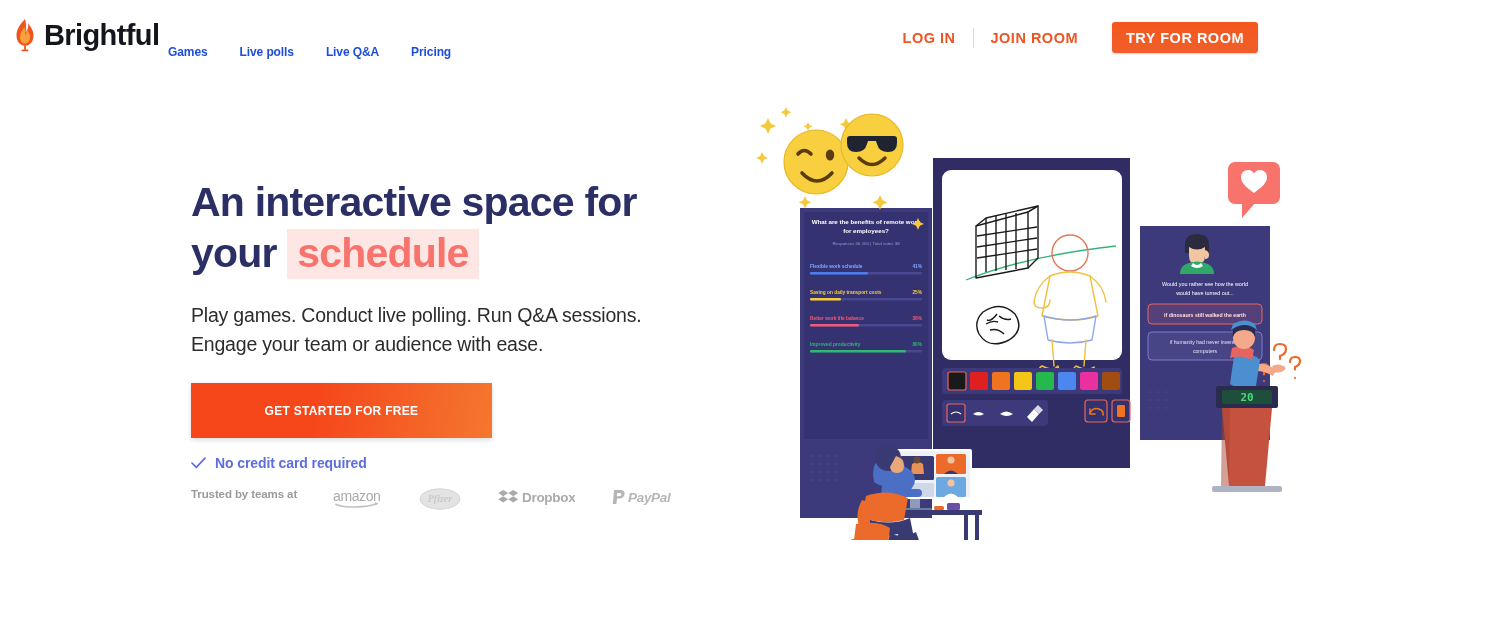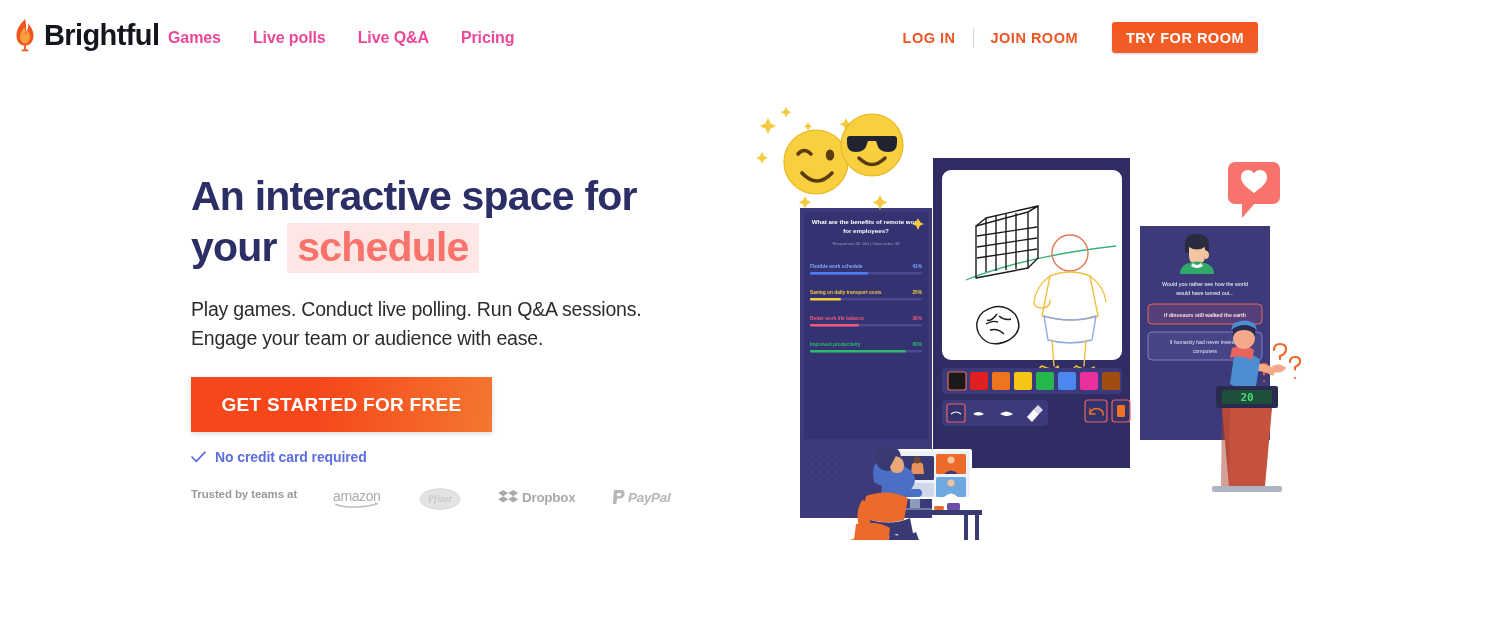--- a/index.html
+++ b/index.html
@@ -10,49 +10,49 @@
   }
   .page{position:relative;width:1495px;height:617px;background:#fff;}
 
   
   .header{position:absolute;left:0;top:0;width:1270px;height:75px;}
   .logo-wrap{position:absolute;left:12px;top:18px;display:flex;align-items:center;gap:6px;}
   .flame{width:26px;height:34px;display:block;}
   .logo-text{font-size:29px;font-weight:700;color:#14161d;letter-spacing:-0.6px;line-height:1;}
 
   .nav{position:absolute;left:168px;top:29px;display:flex;align-items:center;gap:32px;}
-  .nav a{font-size:16px;font-weight:700;color:#ec4899;text-decoration:none;letter-spacing:-0.1px;}
+  .nav a{font-size:12px;font-weight:700;color:#1d4ed8;text-decoration:none;letter-spacing:-0.1px;margin-top:16px;}
 
   .header-right{position:absolute;right:12px;top:22px;display:flex;align-items:center;gap:0px;}
   .hr-link{font-size:14.5px;font-weight:700;color:#ee5524;text-decoration:none;letter-spacing:0.5px;padding:0 17px;}
   .hr-div{width:1px;height:20px;background:#e2d6cf;}
   .try-btn{
     margin-left:17px;border:0;cursor:pointer;
     background:linear-gradient(180deg,#f4571d 0%,#f05e2a 100%);
     color:#fff;font-size:14.5px;font-weight:700;letter-spacing:0.5px;
     padding:0 14px;height:31px;border-radius:3px;
     font-family:"Liberation Sans",sans-serif;
     box-shadow:0 1px 2px rgba(0,0,0,.18);
   }
 
   
-  .hero-left{position:absolute;left:191px;top:171px;width:520px;}
+  .hero-left{position:absolute;left:191px;top:177px;width:520px;}
   .h1{
     font-size:41px;line-height:51px;font-weight:800;color:#2b2f66;
     letter-spacing:-0.8px;margin:0;
   }
   .hl{background:#fde6e3;color:#f8736b;padding:1px 10px 3px 10px;}
   .sub{
     margin:22px 0 0 0;font-size:19.5px;line-height:29px;color:#2c2c2c;font-weight:400;
     letter-spacing:-0.2px;max-width:480px;
   }
   .cta{
     display:block;margin-top:24px;width:301px;height:55px;border:0;cursor:pointer;
     background:linear-gradient(100deg,#f6471b 0%,#f6471b 42%,#f4772f 100%);
-    color:#fff;font-size:19px;font-weight:800;letter-spacing:0.3px;
+    color:#fff;font-size:12px;font-weight:800;letter-spacing:0.3px;
     font-family:"Liberation Sans",sans-serif;
     box-shadow:0 2px 5px rgba(0,0,0,.14);
   }
   .nocc{display:flex;align-items:center;gap:9px;margin-top:17px;}
   .nocc .check{width:15px;height:12px;display:block;}
   .nocc span{font-size:14px;font-weight:700;color:#5c6ee0;letter-spacing:-0.1px;}
 
   .trusted{position:absolute;left:191px;top:488px;display:flex;align-items:flex-start;gap:0;}
   .trusted-label{font-size:11.5px;font-weight:700;color:#9b9b9b;letter-spacing:-0.1px;}
   .brand{margin-left:36px;display:flex;align-items:center;opacity:.72;}

